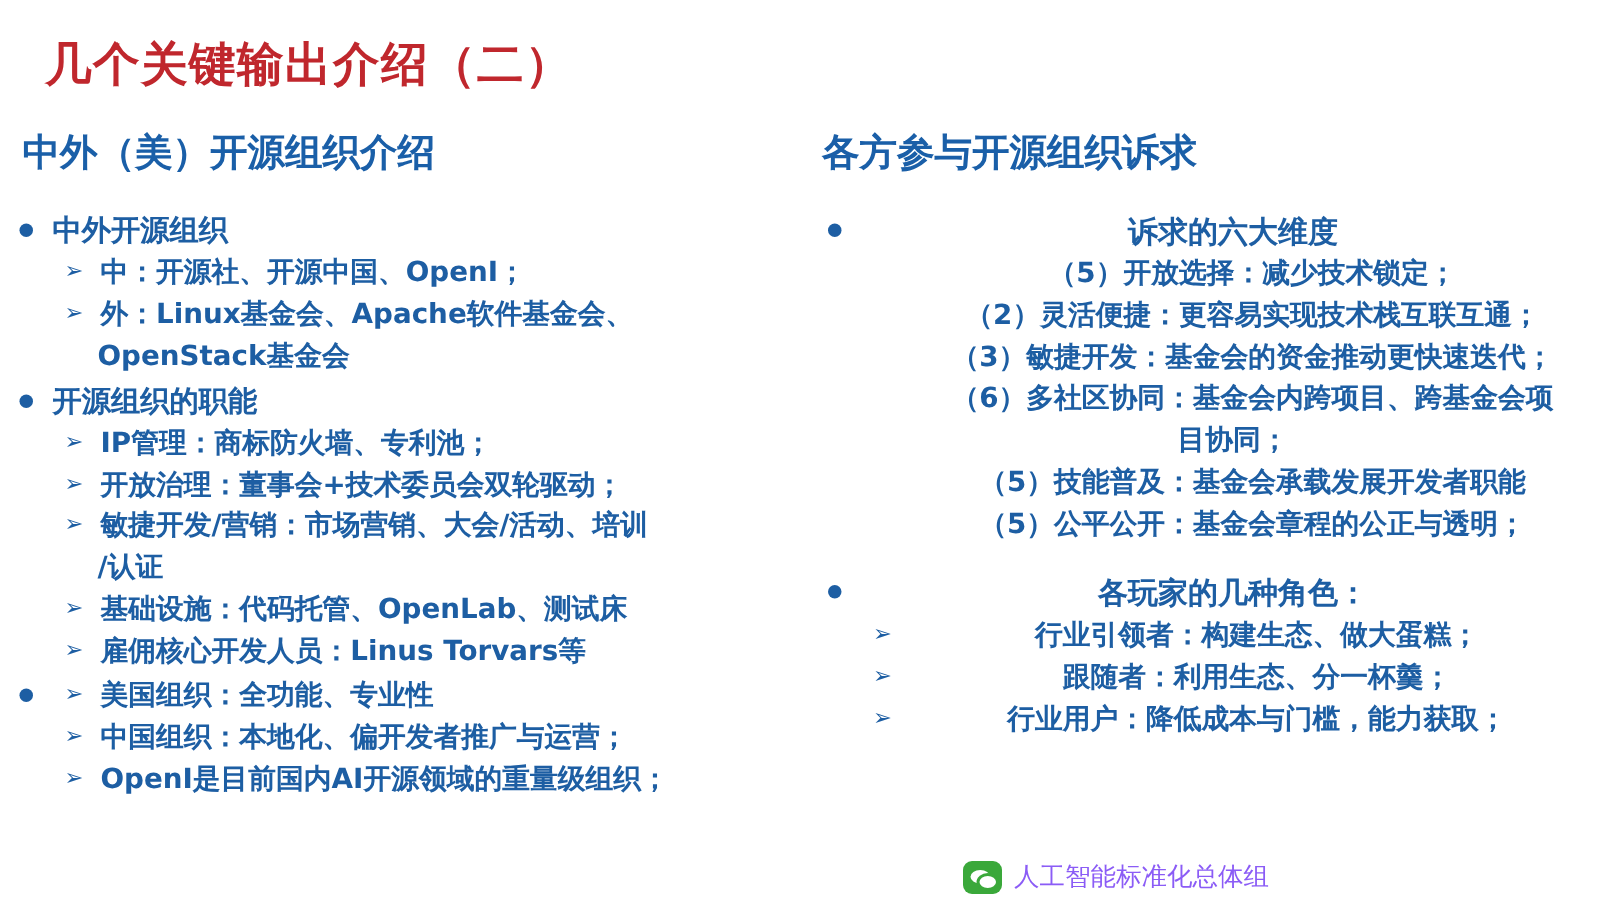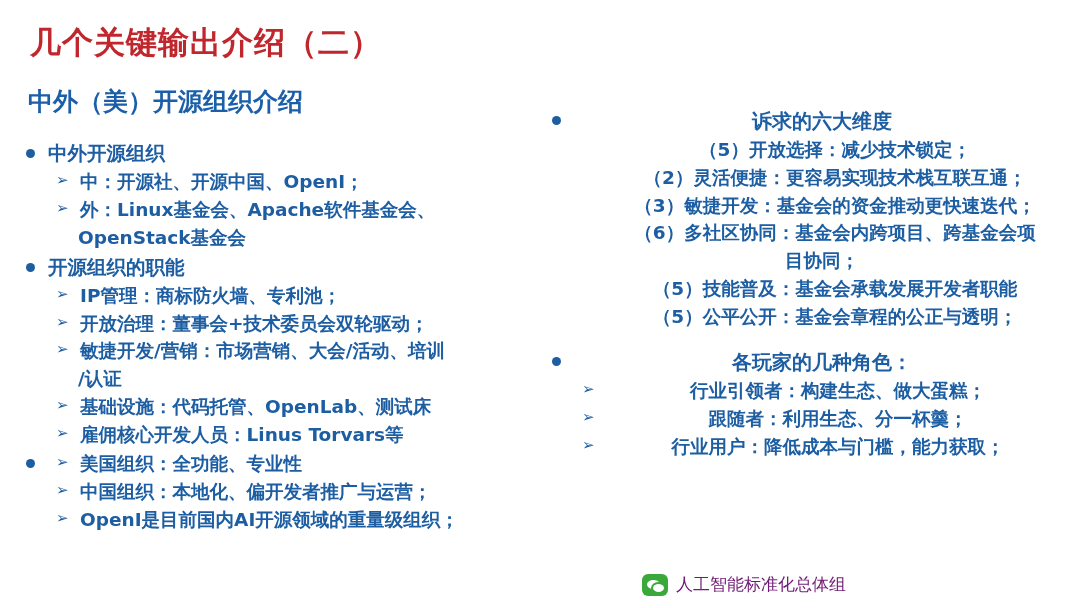--- a/index.html
+++ b/index.html
@@ -29,21 +29,21 @@
     color: #c0272d;
     letter-spacing: 1px;
     font-family: "DejaVu Sans", "Liberation Sans", sans-serif;
     white-space: nowrap;
   }
   .col {
     position: absolute;
     top: 85px;
   }
   .col-left {
-    left: 14px;
+    left: 1px;
     width: 545px;
   }
   .col-right {
     left: 540px;
     width: 530px;
   }
   .col-heading {
     font-size: 25px;
     font-weight: bold;
     color: #1a5fa8;
@@ -144,21 +144,21 @@
     left: 11px;
     top: 10px;
     width: 11px;
     height: 8px;
     background: #ffffff;
     border-radius: 50%;
     box-shadow: 0 0 0 2px #3aa83a;
   }
   .footer-text {
     font-size: 17px;
-    color: #701a75;
+    color: #8b5cf6;
     font-family: "DejaVu Sans", "Liberation Sans", sans-serif;
     white-space: nowrap;
   }
 </style>
 </head>
 <body>
 
 <div class="slide">
 
   <div class="slide-title">几个关键输出介绍（二）</div>
@@ -229,20 +229,21 @@
             <span class="b2arrow">➢</span>
             <span>OpenI是目前国内AI开源领域的重量级组织；</span>
           </li>
         </ul>
       </li>
 
     </ul>
   </div>
 
   <div class="col col-right right-list">
+    <div class="col-heading">各方参与开源组织诉求</div>
 
     <ul class="lvl1">
 
       <li class="bullet1">
         <span class="b1dot"></span>
         <span>诉求的六大维度</span>
         <div class="plain-line">（5）开放选择：减少技术锁定；</div>
         <div class="plain-line">（2）灵活便捷：更容易实现技术栈互联互通；</div>
         <div class="plain-line">（3）敏捷开发：基金会的资金推动更快速迭代；</div>
         <div class="plain-line">（6）多社区协同：基金会内跨项目、跨基金会项</div>

